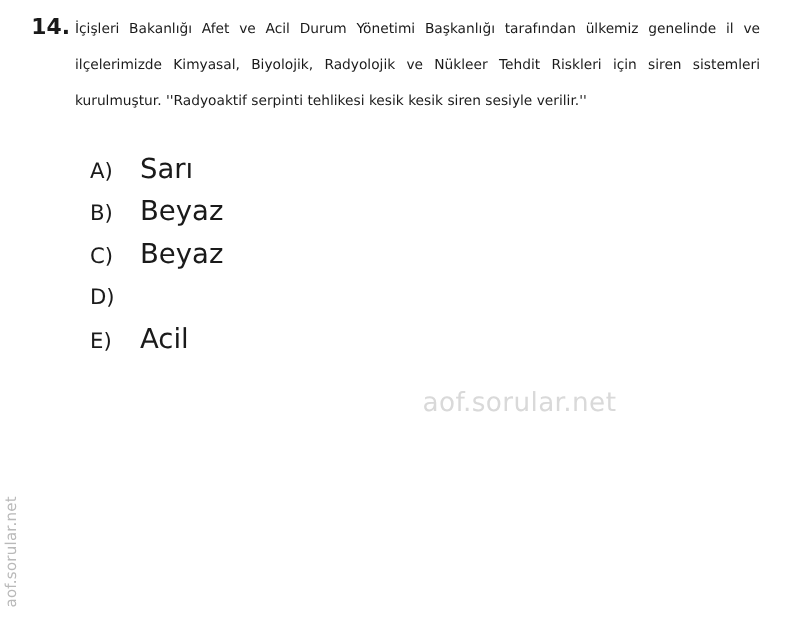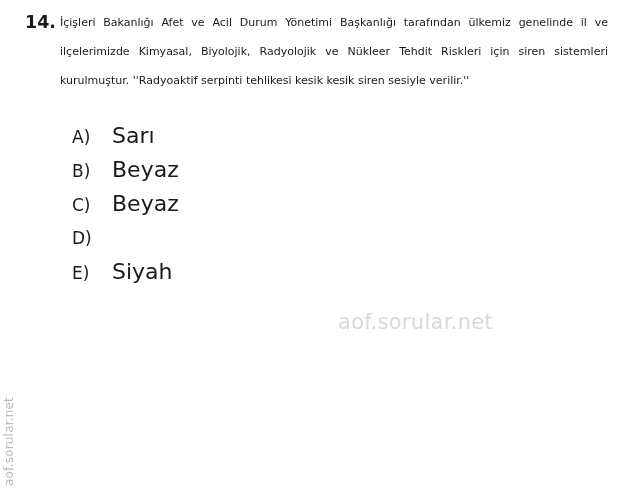--- a/index.html
+++ b/index.html
@@ -149,20 +149,20 @@
           </div>
           <div class="option">
             <span class="option-letter">C)</span>
             <span class="option-text">Beyaz</span>
           </div>
           <div class="option">
             <span class="option-letter">D)</span>
           </div>
           <div class="option">
             <span class="option-letter">E)</span>
-            <span class="option-text">Siyah</span>
+            <span class="option-text">Acil</span>
           </div>
         </div>
       </div>
     </div>
   </div>
 
 </div>
 
 </body></html>

